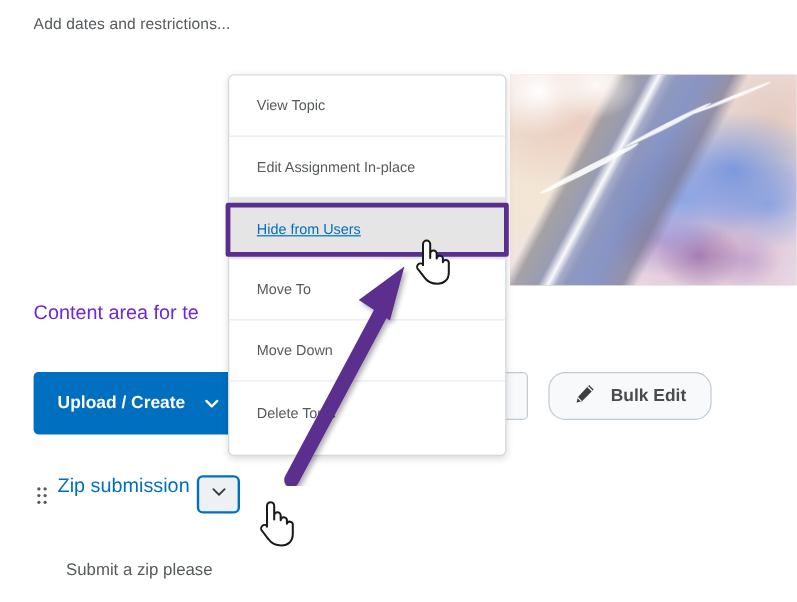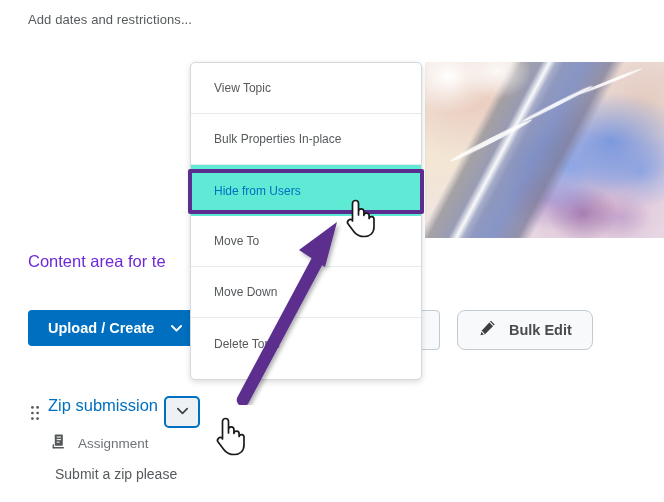--- a/index.html
+++ b/index.html
@@ -98,21 +98,21 @@
     font-size: 16.5px;
     color: #6d28d9;
     white-space: nowrap;
   }
 
   
   .btn-upload-create {
     position: absolute;
     left: 28px;
     top: 310px;
-    height: 36px;
+    height: 52px;
     padding: 0 14px 0 20px;
     background: #006fbf;
     color: #ffffff;
     border: none;
     border-radius: 4px;
     font-family: "Liberation Sans", sans-serif;
     font-size: 14.5px;
     font-weight: bold;
     display: flex;
     align-items: center;
@@ -139,21 +139,21 @@
   }
 
   .btn-bulk-edit {
     position: absolute;
     left: 457px;
     top: 310px;
     height: 40px;
     padding: 0 20px;
     background: #f7f9fa;
     border: 1px solid #c2cad3;
-    border-radius: 8px;
+    border-radius: 14px;
     color: #494c4e;
     font-family: "Liberation Sans", sans-serif;
     font-size: 14.5px;
     font-weight: bold;
     display: flex;
     align-items: center;
     gap: 12px;
     cursor: pointer;
     white-space: nowrap;
   }
@@ -242,23 +242,24 @@
     padding-left: 23px;
     font-size: 12px;
     color: #565a5c;
     border-bottom: 1px solid #e6eaec;
     box-sizing: border-box;
     cursor: pointer;
     white-space: nowrap;
   }
   .menu-item:last-child { border-bottom: none; }
   .menu-item.highlighted {
-    background: #5eead4;
+    background: #e5e5e5;
     color: #006fbf;
     border-bottom: none;
+    text-decoration: underline;
   }
 
   
   .annot-box {
     position: absolute;
     left: 188px;
     top: 169px;
     width: 236px;
     height: 45px;
     border: 4px solid #5b2d8e;
@@ -342,43 +343,28 @@
     <div class="topic-title-line">
       <a class="topic-link" href="#">Zip submission</a>
       <div class="chev-button">
         <span>
           <svg viewBox="0 0 16 16" width="15" height="15" aria-hidden="true">
             <path d="M3 6 L8 11 L13 6" fill="none" stroke="#3b3f41" stroke-width="1.7" stroke-linecap="round" stroke-linejoin="round"></path>
           </svg>
         </span>
       </div>
     </div>
-    <div class="topic-meta">
-      <span>
-        <svg viewBox="0 0 18 18" width="17" height="17" aria-hidden="true">
-          <rect x="4" y="1.5" width="8.5" height="12" rx="0.8" fill="#54585a"></rect>
-          <g stroke="#ffffff" stroke-width="1.1">
-            <line x1="6" y1="4.3" x2="10.6" y2="4.3"></line>
-            <line x1="6" y1="7" x2="10.6" y2="7"></line>
-            <line x1="6" y1="9.7" x2="9" y2="9.7"></line>
-          </g>
-          <path d="M2.5 15.6 L13 15.6" stroke="#54585a" stroke-width="1.6" fill="none" stroke-linecap="round"></path>
-          <path d="M2.5 15.6 L2.5 12.6" stroke="#54585a" stroke-width="1.6" fill="none" stroke-linecap="round"></path>
-        </svg>
-      </span>
-      <span class="topic-meta-label">Assignment</span>
-    </div>
   </div>
 </div>
 
 <div class="topic-desc">Submit a zip please</div>
 
 <div class="context-menu">
   <div class="menu-item">View Topic</div>
-  <div class="menu-item">Bulk Properties In-place</div>
+  <div class="menu-item">Edit Assignment In-place</div>
   <div class="menu-item highlighted">Hide from Users</div>
   <div class="menu-item">Move To</div>
   <div class="menu-item">Move Down</div>
   <div class="menu-item">Delete Topic</div>
 </div>
 
 <div class="annot-box"></div>
 
 <div class="annot-arrow">
   <svg viewBox="0 0 135 195" width="135" height="195" aria-hidden="true">

